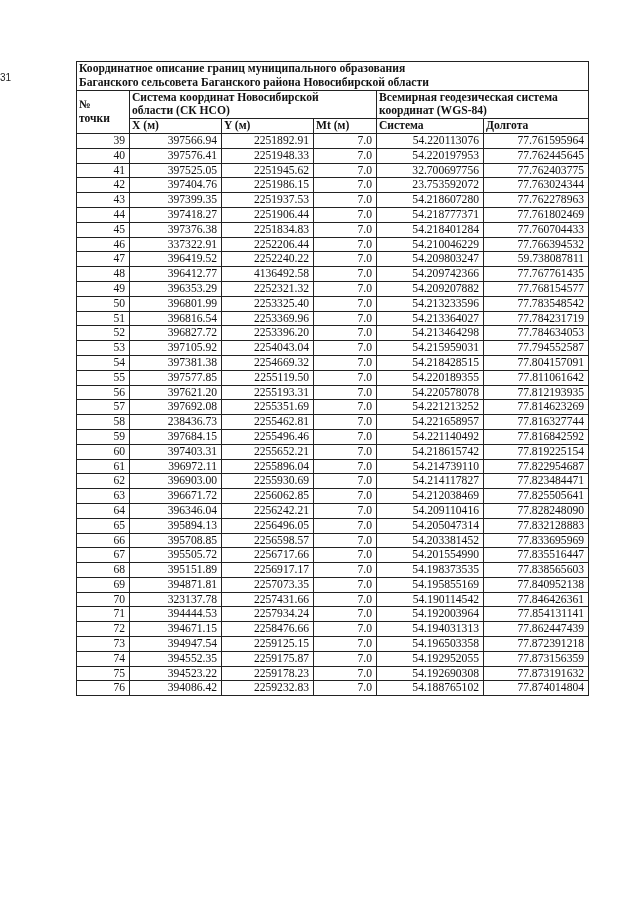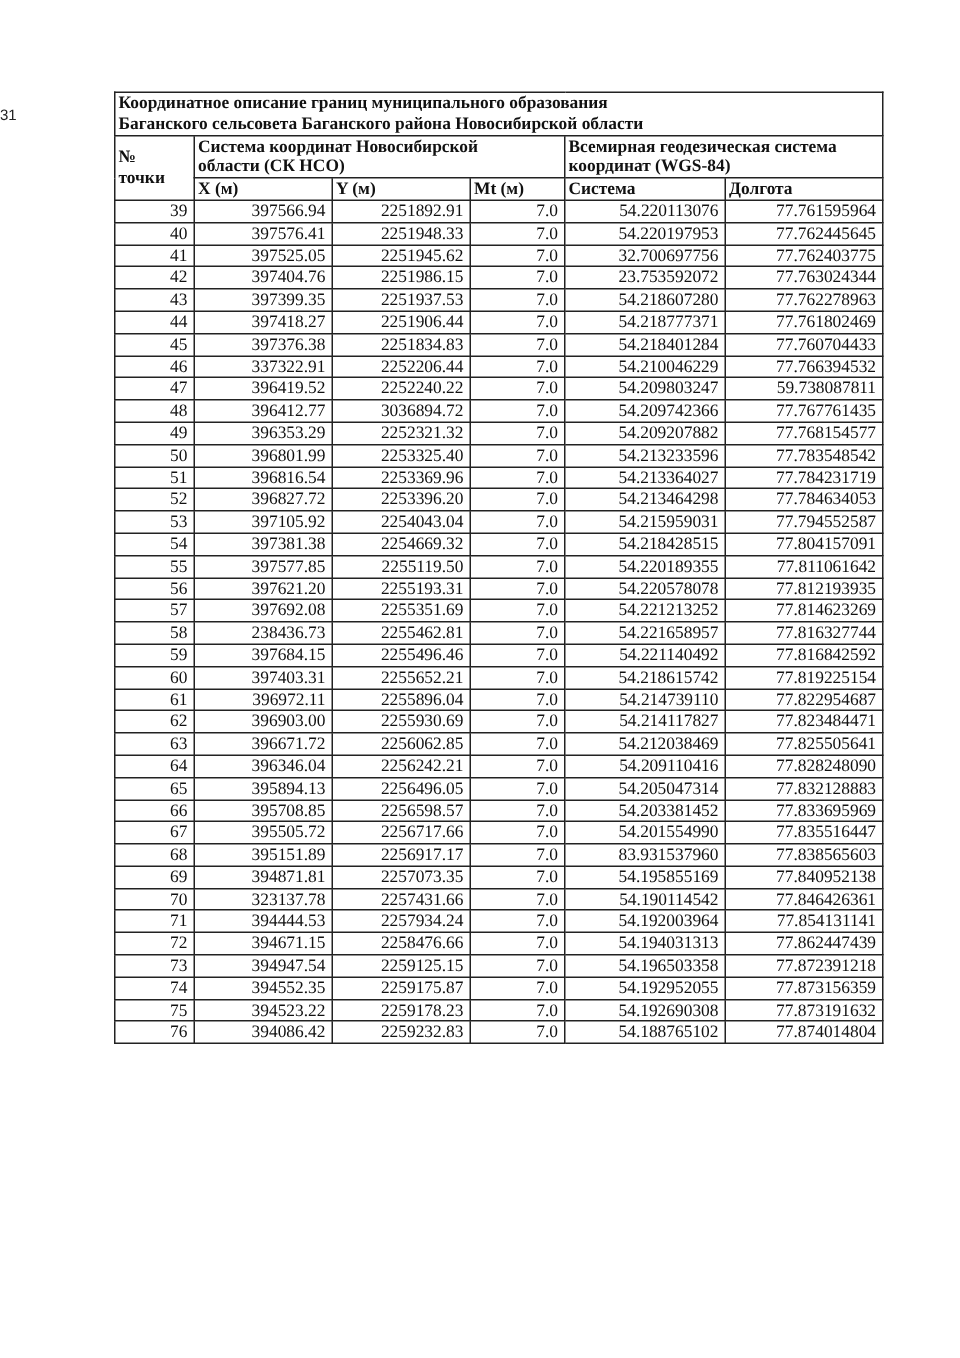--- a/index.html
+++ b/index.html
@@ -145,21 +145,21 @@
         <td class="num">47</td>
         <td>396419.52</td>
         <td>2252240.22</td>
         <td>7.0</td>
         <td>54.209803247</td>
         <td>59.738087811</td>
       </tr>
       <tr>
         <td class="num">48</td>
         <td>396412.77</td>
-        <td>3036894.72</td>
+        <td>4136492.58</td>
         <td>7.0</td>
         <td>54.209742366</td>
         <td>77.767761435</td>
       </tr>
       <tr>
         <td class="num">49</td>
         <td>396353.29</td>
         <td>2252321.32</td>
         <td>7.0</td>
         <td>54.209207882</td>
@@ -307,21 +307,21 @@
         <td>2256717.66</td>
         <td>7.0</td>
         <td>54.201554990</td>
         <td>77.835516447</td>
       </tr>
       <tr>
         <td class="num">68</td>
         <td>395151.89</td>
         <td>2256917.17</td>
         <td>7.0</td>
-        <td>83.931537960</td>
+        <td>54.198373535</td>
         <td>77.838565603</td>
       </tr>
       <tr>
         <td class="num">69</td>
         <td>394871.81</td>
         <td>2257073.35</td>
         <td>7.0</td>
         <td>54.195855169</td>
         <td>77.840952138</td>
       </tr>

